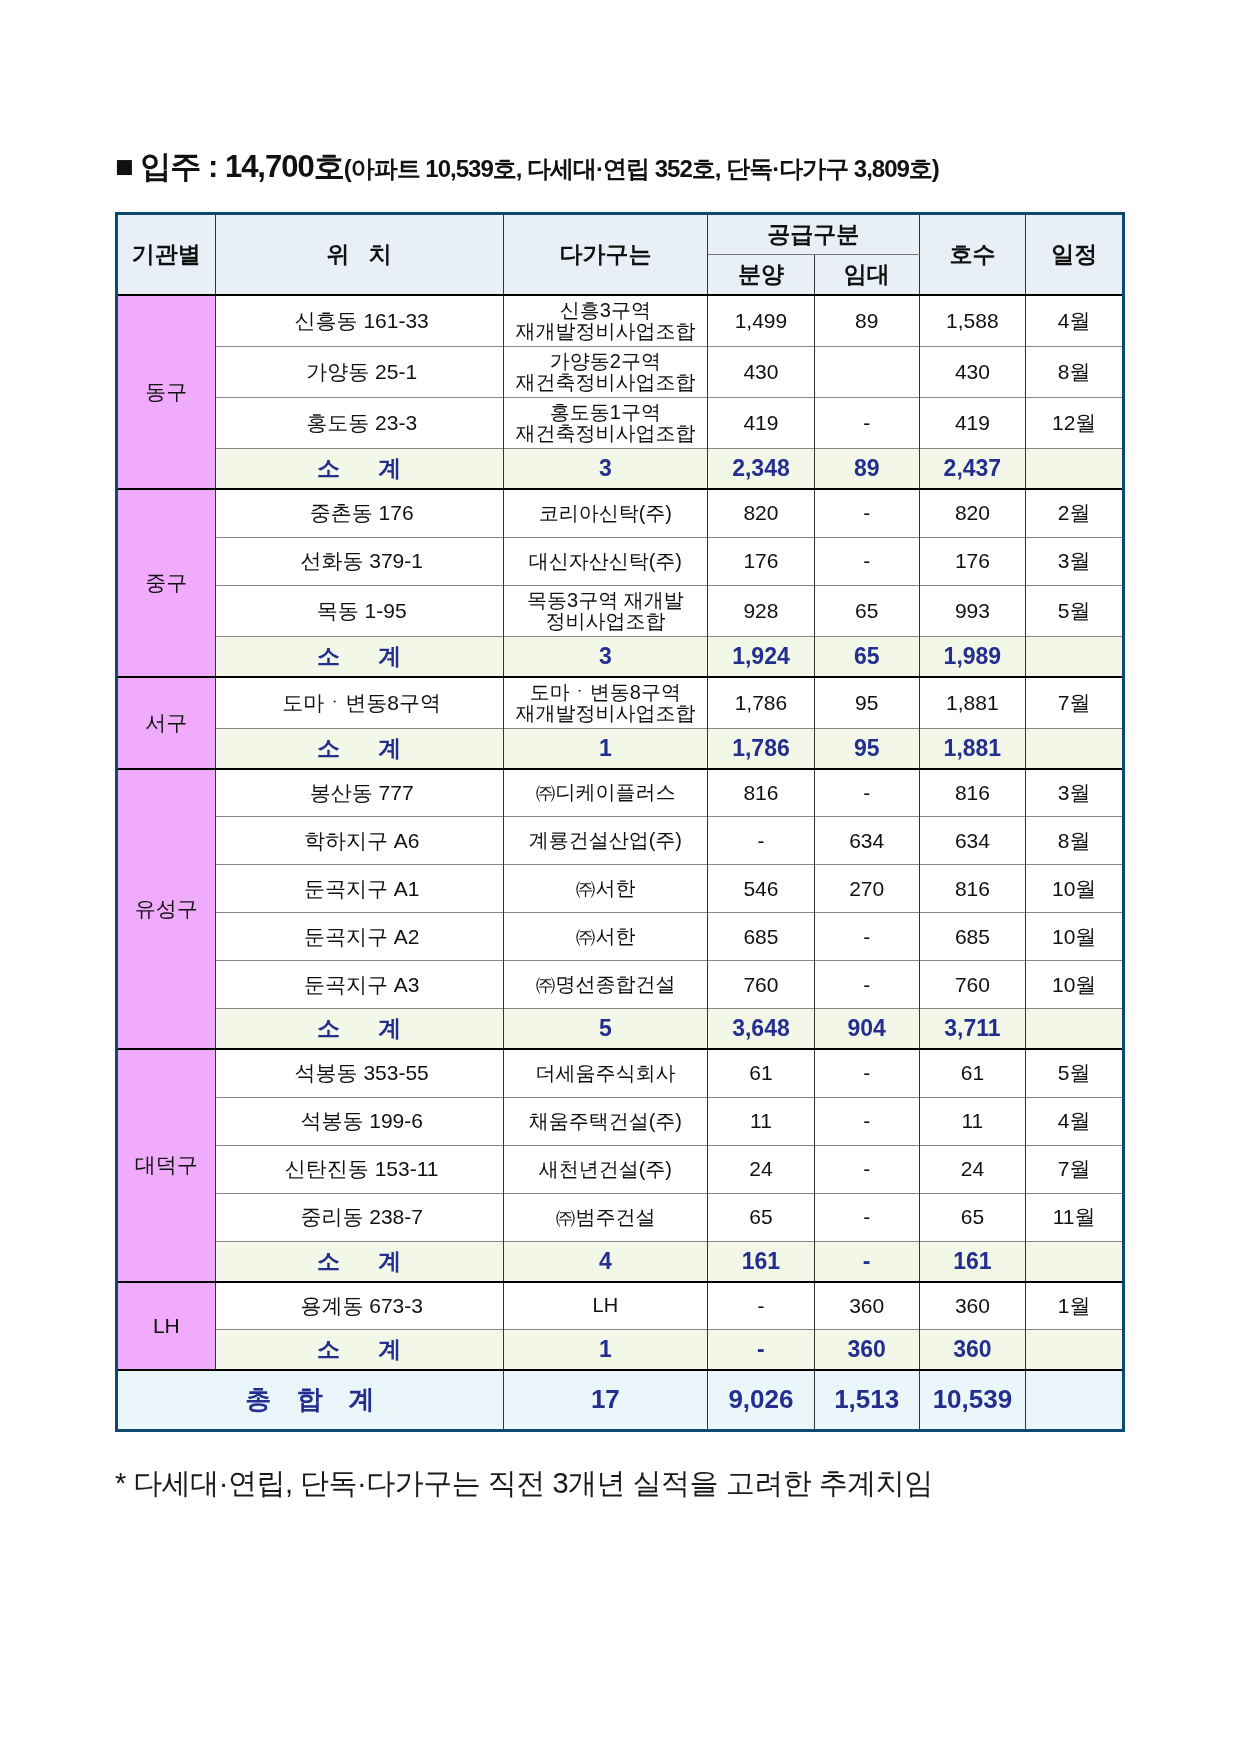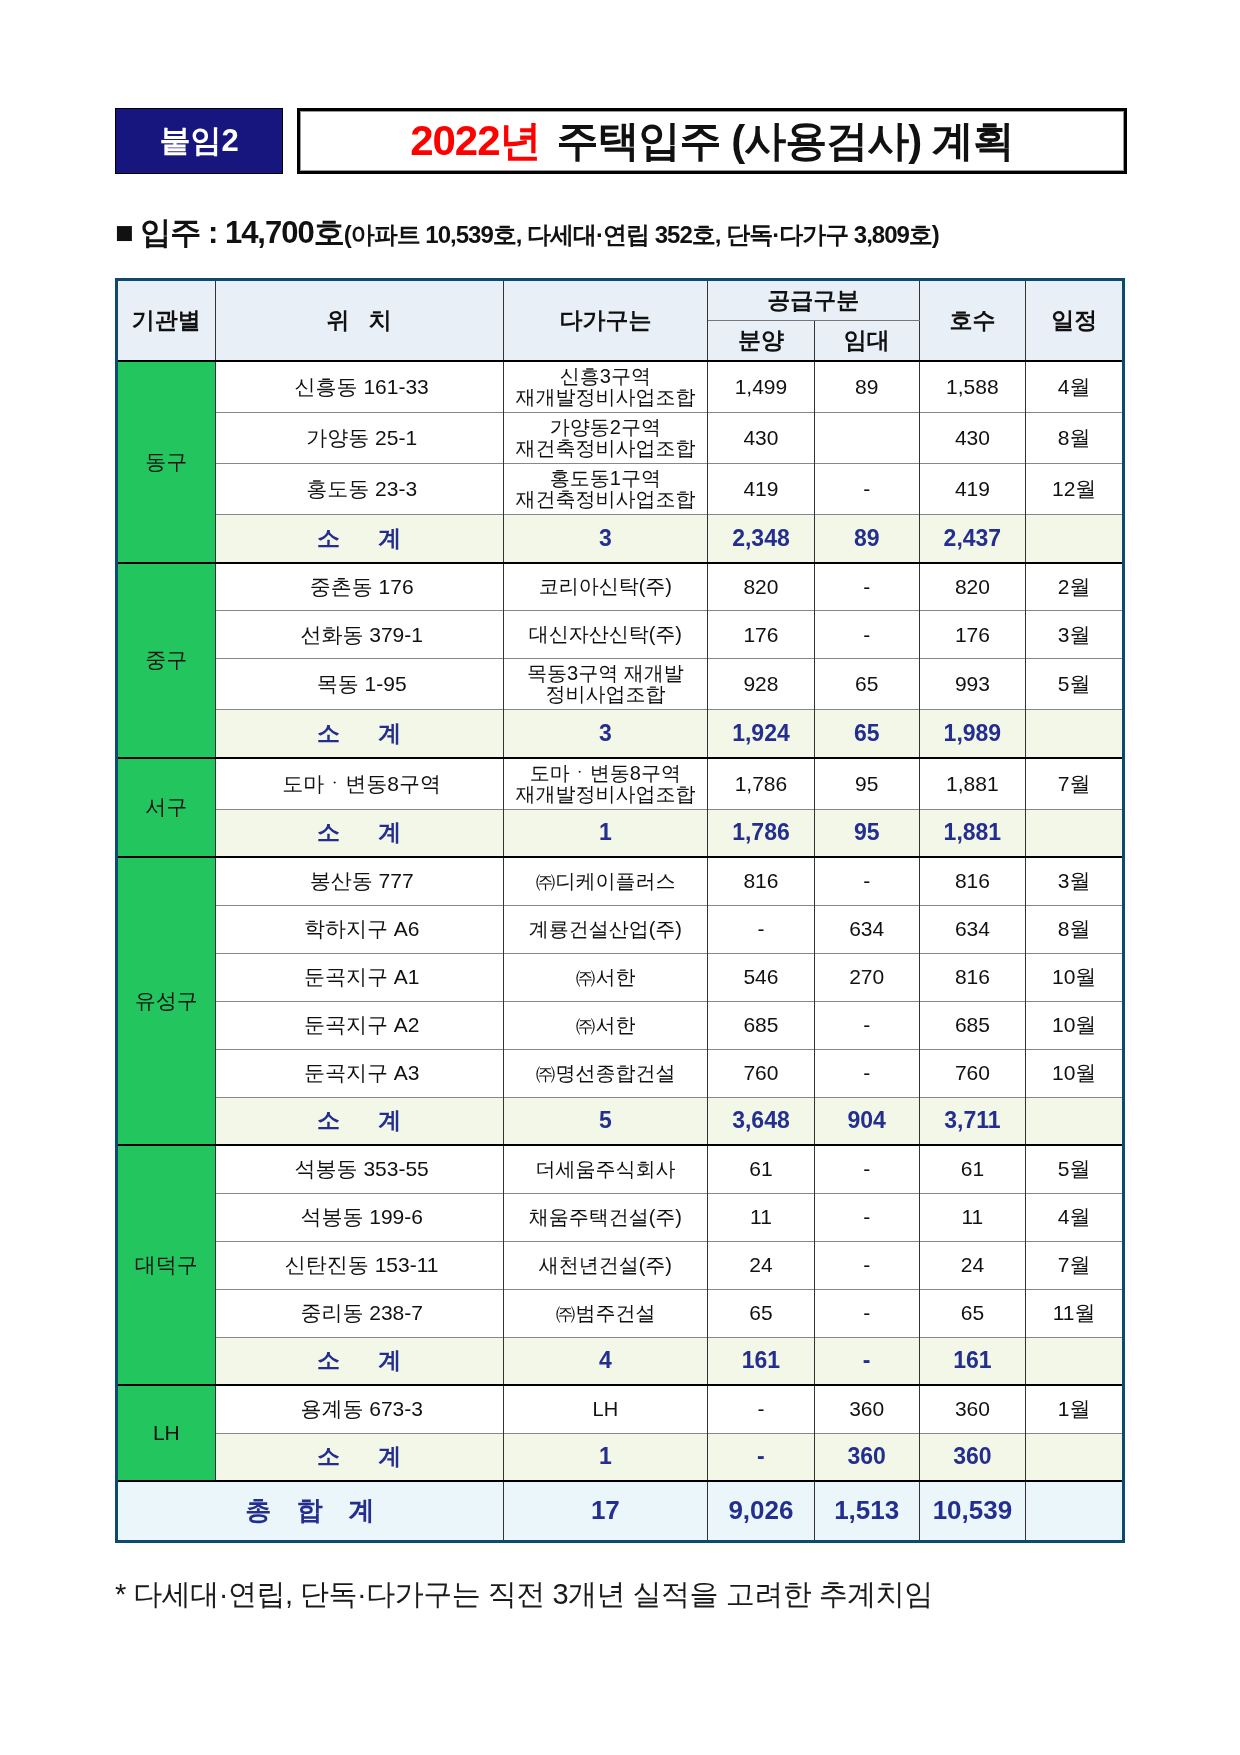--- a/index.html
+++ b/index.html
@@ -50,49 +50,42 @@
     padding:4px 3px;
   }
   thead th{
     background:var(--header-row-bg);
     font-size:23px;font-weight:bold;height:27px;
     border-bottom:1px solid #777;
     letter-spacing:0;
   }
   thead th.pre{white-space:pre;}
   tbody td{font-size:21px;border-top:1px solid #888;height:48px;}
-  tbody td.org{background:#22c55e;font-size:21px;}
+  tbody td.org{background:#f0abfc;font-size:21px;}
   td.c-developer{font-size:20px;line-height:21px;white-space:pre-line;padding:4px 2px;}
   td.c-location{white-space:pre;padding-left:8px;}
   tr.group-start td{border-top:2px solid #000;}
   tr.subtotal td{
     background:var(--subtotal-row-bg);color:var(--emphasis-text);
-    font-weight:bold;font-size:23px;height:48px;
+    font-weight:bold;font-size:23px;height:40px;
   }
   tr.subtotal td.label{white-space:pre;}
   tr.total td{
     background:var(--total-row-bg);color:var(--emphasis-text);
     font-weight:bold;font-size:26px;height:60px;border-top:2px solid #000;
   }
   tr.total td.label{white-space:pre;letter-spacing:1px;}
 
   .footnote{margin-top:32px;font-size:29px;letter-spacing:-0.5px;color:#1a1a1a;}
 </style>
 </head>
 <body>
 
 <div class="page">
 
-  <div class="header-row">
-    <div class="badge">붙임2</div>
-    <div class="title-box">
-      <span class="year">2022년</span>
-      <span class="rest">주택입주 (사용검사) 계획</span>
-    </div>
-  </div>
 
   <div class="summary">
     <span class="summary-main">■ 입주 : 14,700호</span><span class="summary-detail">(아파트 10,539호, 다세대·연립 352호, 단독·다가구 3,809호)</span>
   </div>
 
   <table class="plan">
     <colgroup>
       <col style="width:98px">
       <col style="width:286px">
       <col style="width:203px">

